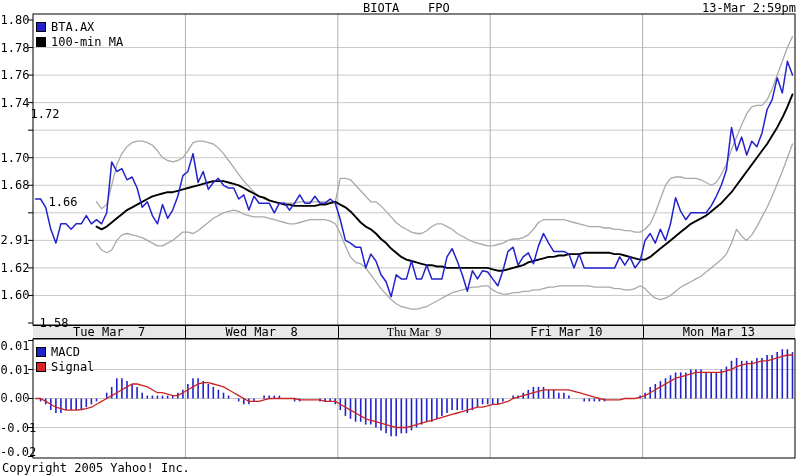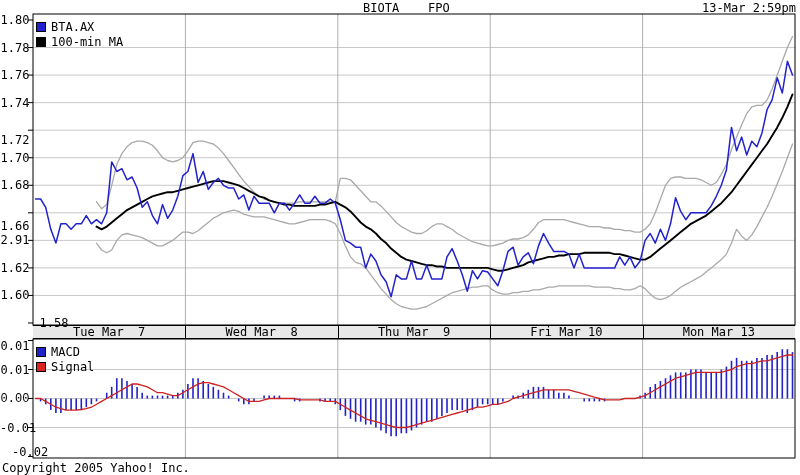--- a/index.html
+++ b/index.html
@@ -224,35 +224,35 @@
     <div class="legend-row"><span class="swatch" style="background-color: rgb(34, 34, 204);"></span><span>MACD</span></div>
     <div class="legend-row"><span class="swatch" style="background-color: rgb(221, 34, 34);"></span><span>Signal</span></div>
   </div>
 
   <div class="abs" id="footer-copy">Copyright 2005 Yahoo! Inc.</div>
 
 <div class="ytick" style="top: 14px;">1.80</div>
     <div class="ytick" style="top: 41.545px;">1.78</div>
     <div class="ytick" style="top: 69.09px;">1.76</div>
     <div class="ytick" style="top: 96.635px;">1.74</div>
-    <div class="ytick" style="top: 134px;">1.72</div>
+    <div class="ytick" style="top: 108px; padding-left: 30px;">1.72</div>
     <div class="ytick" style="top: 151.725px;">1.70</div>
     <div class="ytick" style="top: 179.27px;">1.68</div>
-    <div class="ytick" style="top: 220px;">1.66</div>
+    <div class="ytick" style="top: 196px; margin-left: 48px;">1.66</div>
     <div class="ytick" style="top: 234.36px;">2.91</div>
     <div class="ytick" style="top: 261.905px;">1.62</div>
     <div class="ytick" style="top: 289.45px;">1.60</div>
     <div class="ytick" style="top: 316.995px; padding-left: 39px;">1.58</div>
     <div class="daysep" style="left: 185.4px;"></div>
     <div class="daysep" style="left: 337.8px;"></div>
     <div class="daysep" style="left: 490.2px;"></div>
     <div class="daysep" style="left: 642.6px;"></div>
     <div class="daylabel" style="left: 49.2px; top: 326px;">Tue Mar  7</div>
     <div class="daylabel" style="left: 201.6px; top: 326px;">Wed Mar  8</div>
-    <div class="daylabel" style="left: 354px; top: 326px;">Thu Mar  9</div>
+    <div class="daylabel" style="left: 354px; top: 326px; font-family: Liberation Serif, serif;">Thu Mar  9</div>
     <div class="daylabel" style="left: 506.4px; top: 326px;">Fri Mar 10</div>
     <div class="daylabel" style="left: 658.8px; top: 326px;">Mon Mar 13</div>
     <div class="ytick" style="top: 340px;">0.01</div>
     <div class="ytick" style="top: 363.5px;">0.01</div>
     <div class="ytick" style="top: 392.5px; font-family: Liberation Mono, monospace;">0.00</div>
     <div class="ytick" style="top: 421.5px;">-0.01</div>
-    <div class="ytick" style="top: 446px; margin-left: 12px;">-0.02</div>
+    <div class="ytick" style="top: 446px;">-0.02</div>
   </div>
 
 </body></html>

